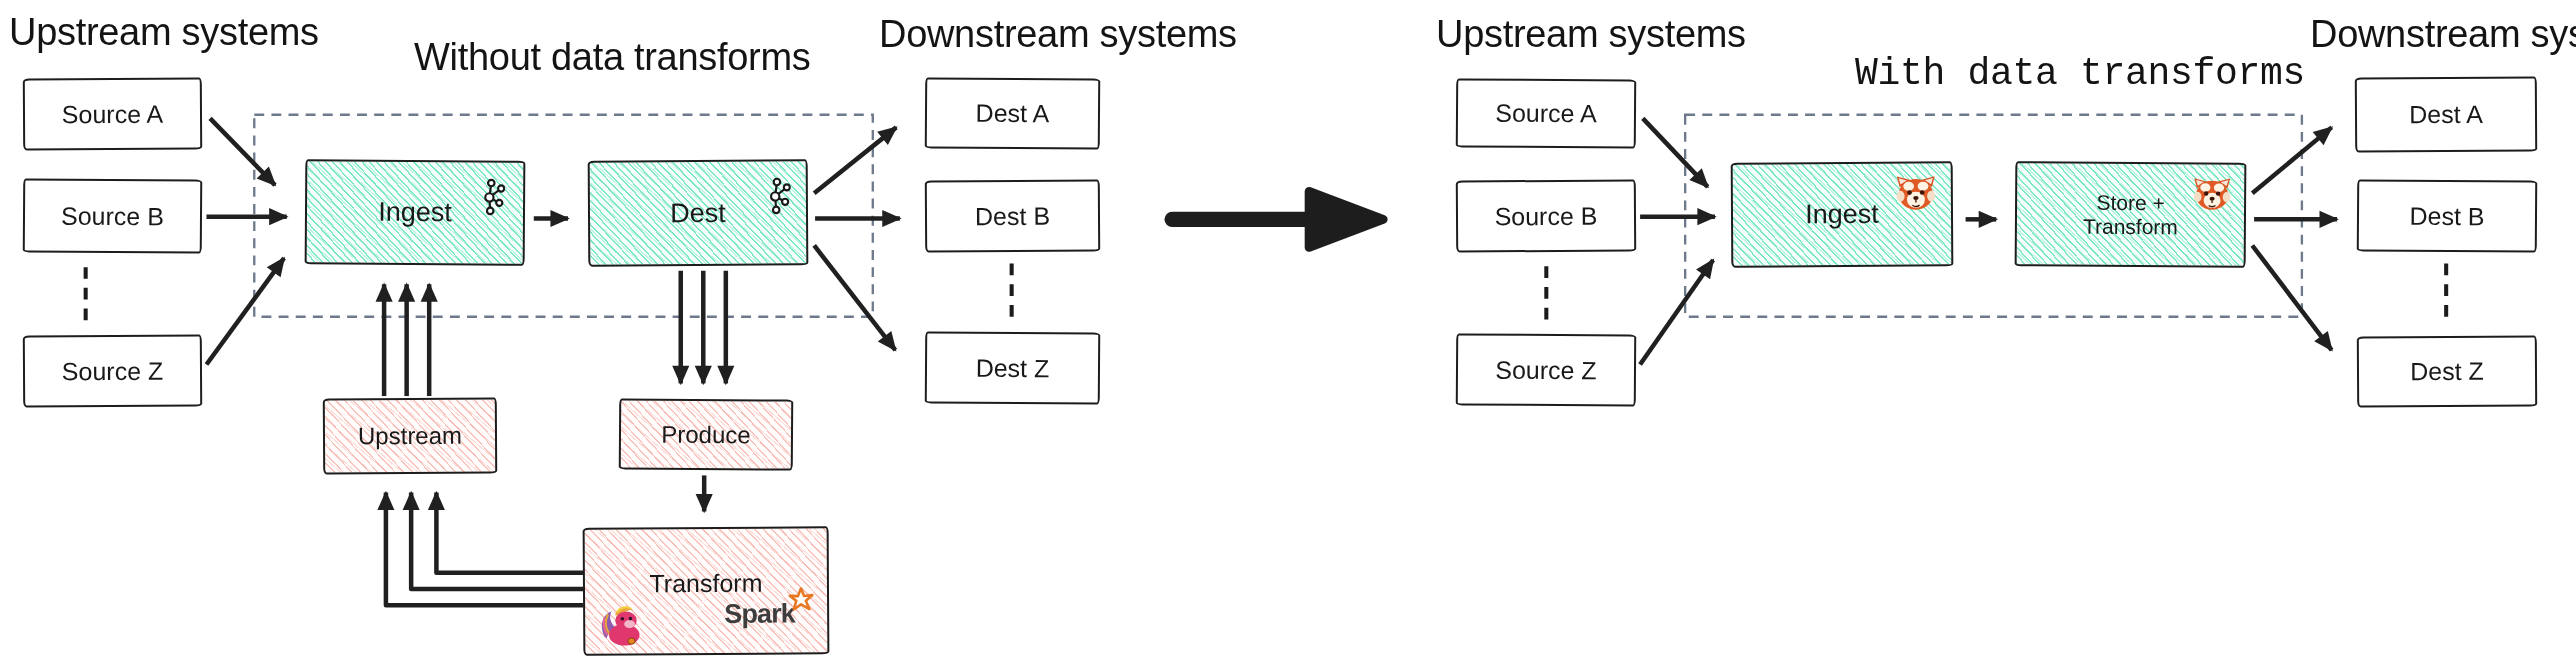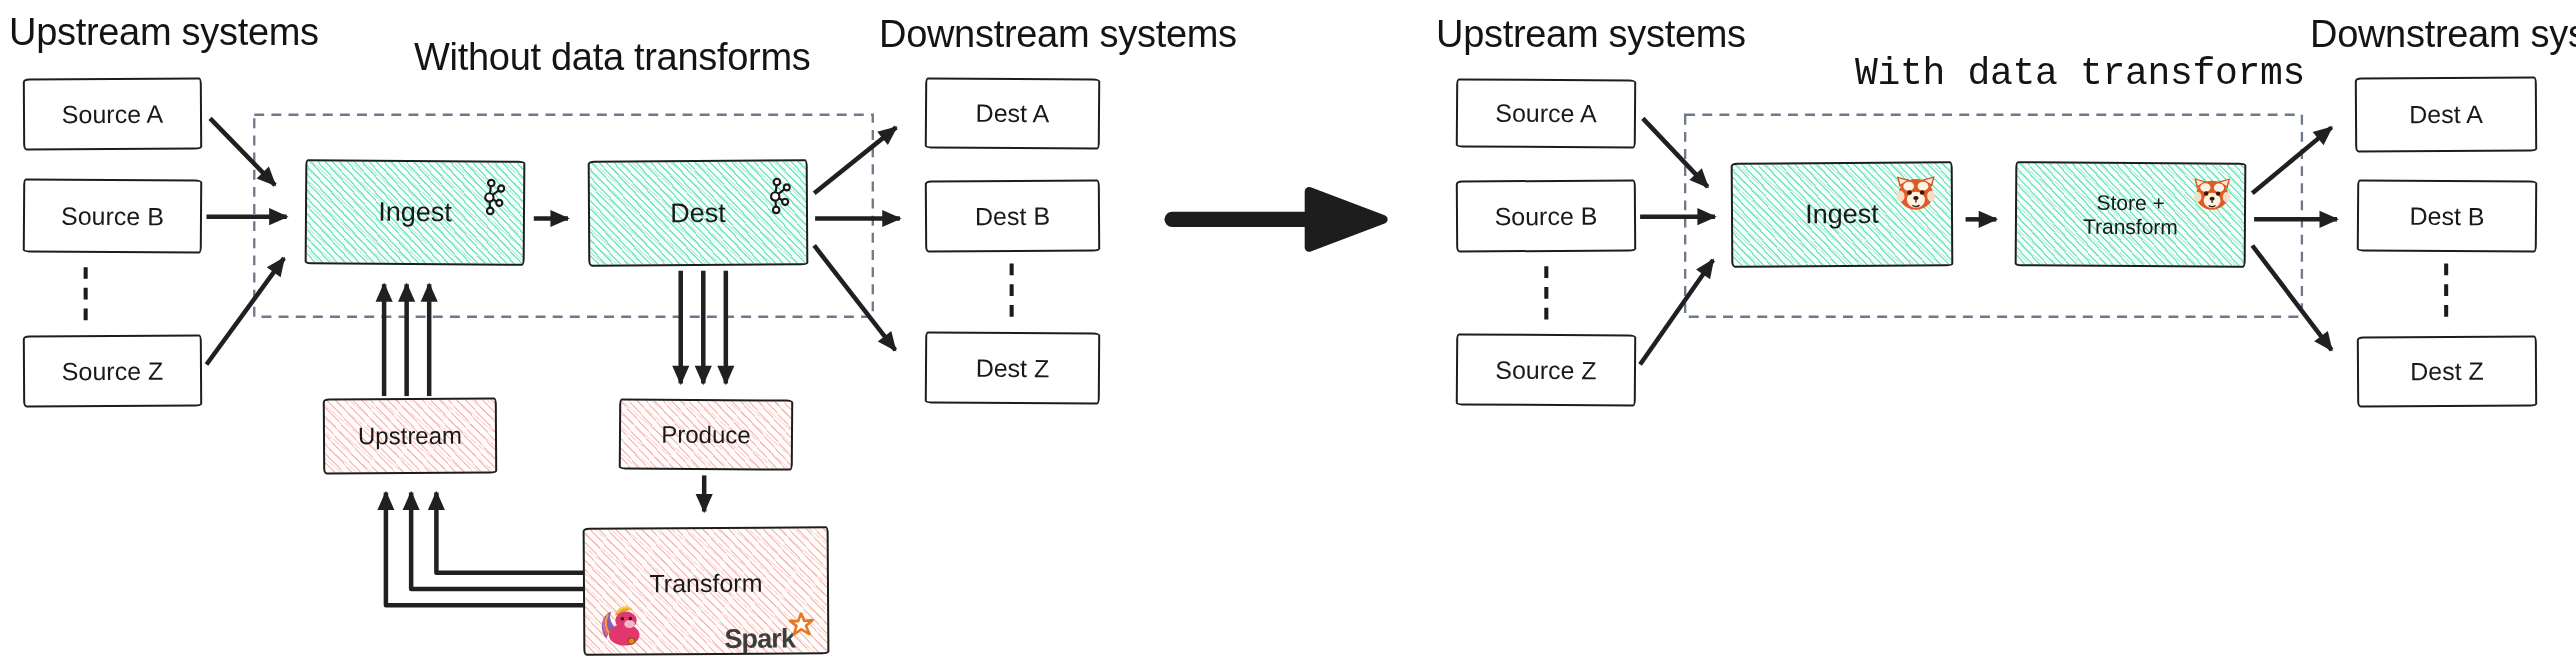--- a/index.html
+++ b/index.html
@@ -17,21 +17,21 @@
           repeating-linear-gradient(42deg, rgba(86,226,176,0.35) 0 1.3px, rgba(0,0,0,0) 1.3px 8.6px);}
   .pink{background-color:#fffcfb;
         background-image:
           repeating-linear-gradient(47deg, rgba(243,150,140,0.55) 0 1.3px, rgba(0,0,0,0) 1.3px 6.3px),
           repeating-linear-gradient(41deg, rgba(243,150,140,0.30) 0 1.1px, rgba(0,0,0,0) 1.1px 10px);}
   .f28{font-size:25px;}
   .f30{font-size:27px;}
   .f27{font-size:24px;}
   .two-line{font-size:21px;line-height:24px;}
   .corner-icon{position:absolute;}
-  .spark{position:absolute;right:12.6px;bottom:2px;display:flex;align-items:flex-end;}
+  .spark{position:absolute;right:12.6px;bottom:27px;display:flex;align-items:flex-end;}
   .spark-word{font-size:27px;font-weight:bold;color:#3d3d3d;letter-spacing:-0.9px;line-height:23.4px;}
   .spark-star{margin-left:-6.3px;margin-bottom:11.7px;}
   svg.layer{position:absolute;left:0;top:0;}
 </style>
 </head>
 <body>
 
 <div class="stage">
 
   <svg class="layer" width="2576" height="665" viewBox="0 0 2857 737">

